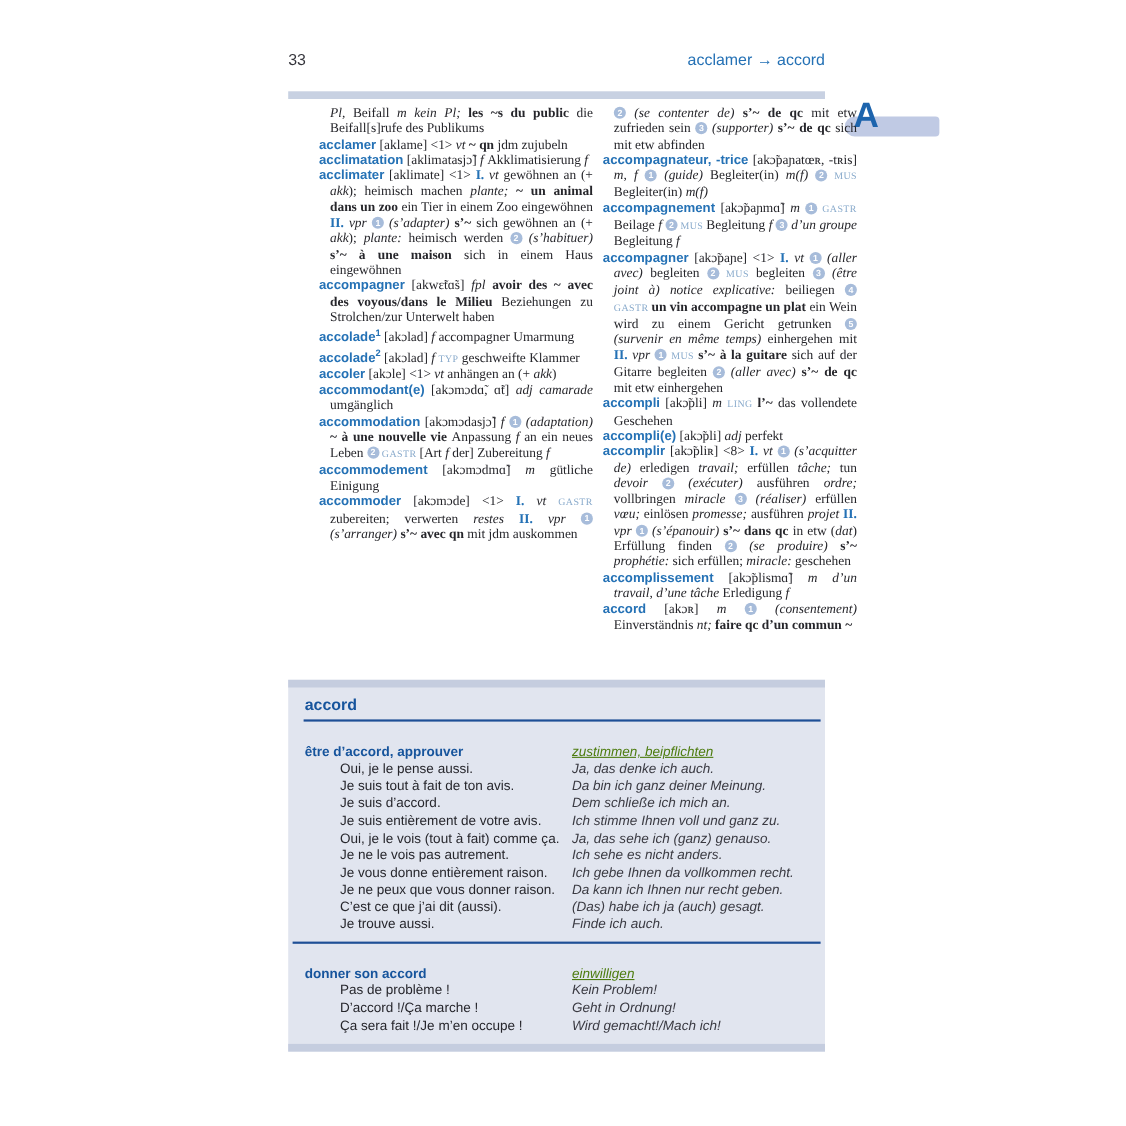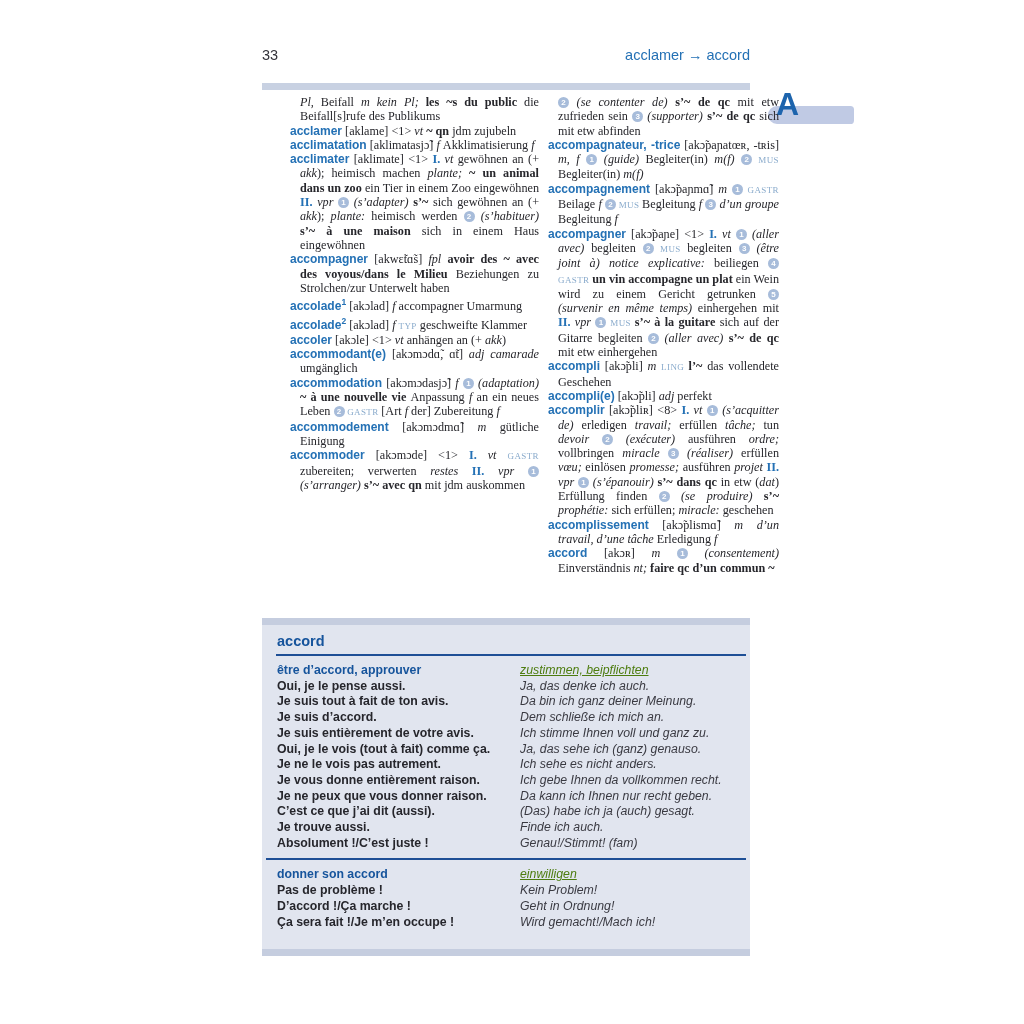--- a/index.html
+++ b/index.html
@@ -34,24 +34,24 @@
   
   .accord-box{position:absolute;left:262px;top:618px;width:488px;height:338px;background:#e1e5ef;
     font-family:"Liberation Sans",sans-serif;}
   .box-strip{position:absolute;left:0;width:100%;height:7px;background:#c5cddf;}
   .box-strip.top{top:0;}
   .box-strip.bottom{bottom:0;}
   .box-title{margin:15px 5px 5px 15px;font-size:14.5px;font-weight:bold;color:#16549c;}
   .box-rule{border-top:2px solid #1e4f96;margin:0 4px 0 14px;height:0;}
   .sec-head,.sec-row{display:grid;grid-template-columns:243px 1fr;padding-left:15px;
     font-size:12.3px;line-height:15.7px;}
-  .sec-head{margin-top:7px;}
+  .sec-head{margin-top:20px;}
   .sec-head .cell-fr{font-weight:bold;color:#16549c;}
   .sec-head .cell-de{font-style:italic;color:#4d7c0f;text-decoration:underline;}
-  .sec-row .cell-fr{font-weight:bold;color:#26262c;}
+  .sec-row .cell-fr{font-weight:normal;color:#26262c;margin-left:32px;}
   .sec-row .cell-de{font-style:italic;color:#3a3a42;}
   .sec-divider{border-top:2px solid #1e4f96;margin:7px 4px 0 4px;height:0;}
 </style>
 </head>
 <body>
 
 <div class="page-number">33</div>
 <div class="header-range">acclamer → accord</div>
 <div class="header-rule"></div>
 
@@ -126,24 +126,20 @@
         <span class="cell-de">Da kann ich Ihnen nur recht geben.</span>
       </div>
       <div class="sec-row">
         <span class="cell-fr">C’est ce que j’ai dit (aussi).</span>
         <span class="cell-de">(Das) habe ich ja (auch) gesagt.</span>
       </div>
       <div class="sec-row">
         <span class="cell-fr">Je trouve aussi.</span>
         <span class="cell-de">Finde ich auch.</span>
       </div>
-      <div class="sec-row">
-        <span class="cell-fr">Absolument !/C’est juste !</span>
-        <span class="cell-de">Genau!/Stimmt! (fam)</span>
-      </div>
       <div class="sec-divider"></div>
       <div class="sec-head">
         <span class="cell-fr">donner son accord</span>
         <span class="cell-de">einwilligen</span>
       </div>
       <div class="sec-row">
         <span class="cell-fr">Pas de problème !</span>
         <span class="cell-de">Kein Problem!</span>
       </div>
       <div class="sec-row">

